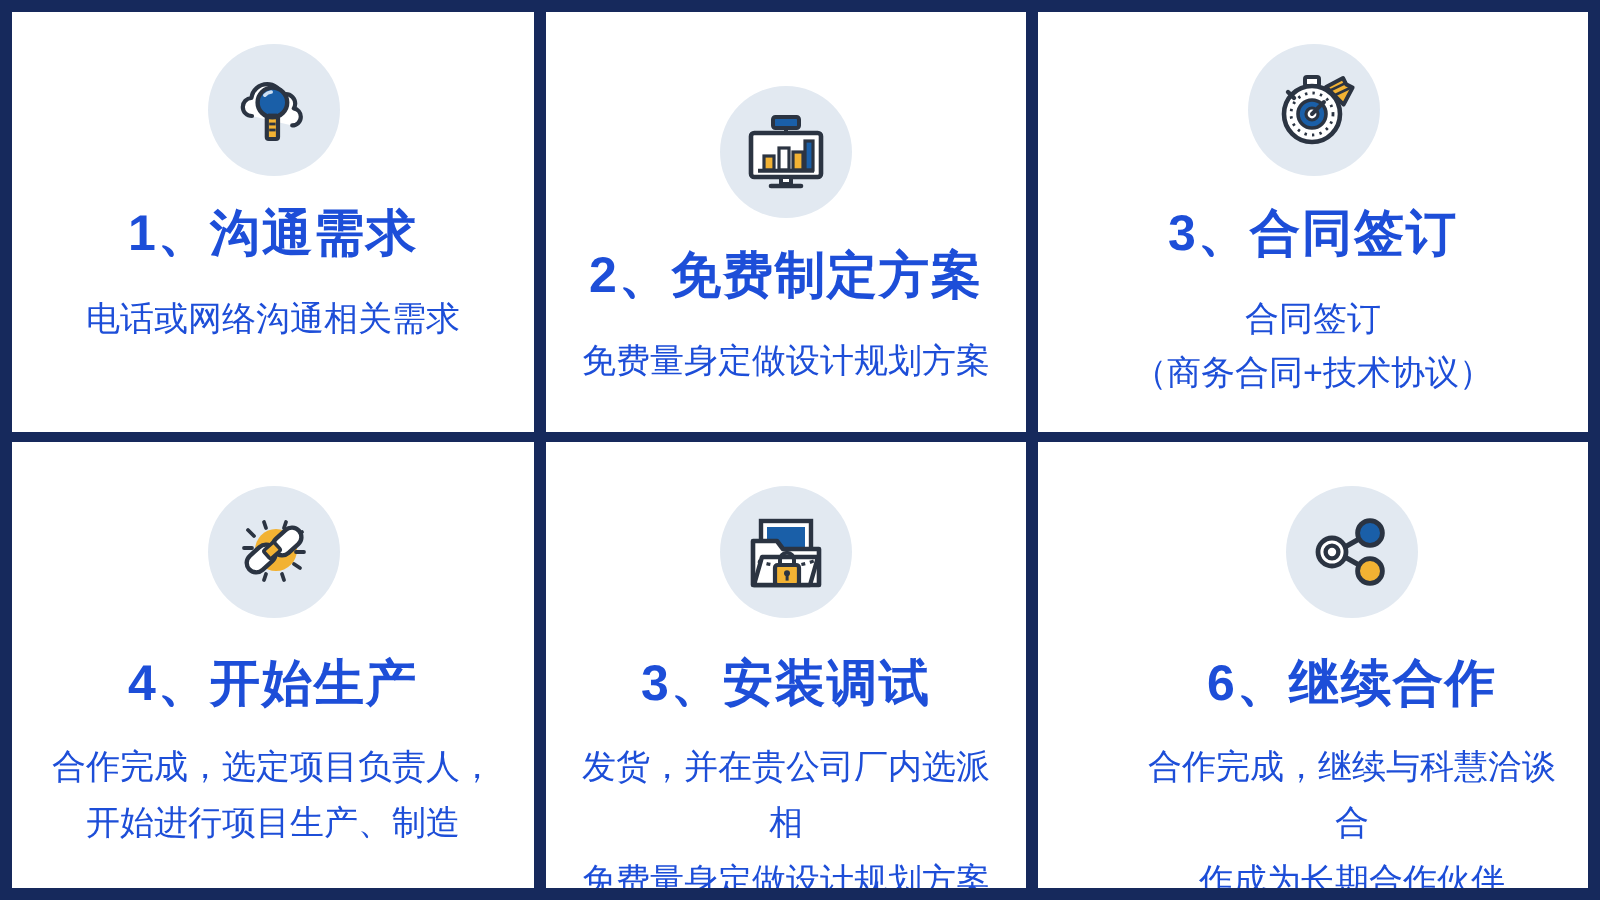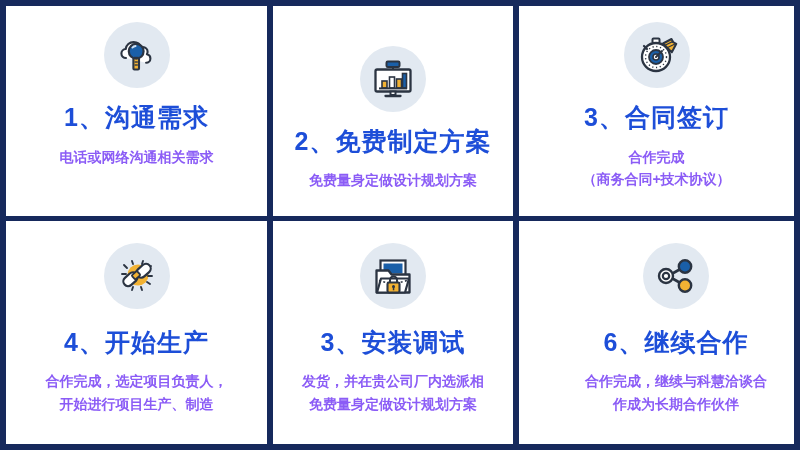--- a/index.html
+++ b/index.html
@@ -46,27 +46,26 @@
     font-size:25px;
     font-weight:bold;
     color:#1d4ed8;
     letter-spacing:1px;
     margin-top:16px;
     line-height:1.1;
     white-space:nowrap;
   }
   .row2 .title{margin-top:20px;}
   .desc{
-    font-size:14px;
-    color:#8b5cf6;
+    font-size:17px;
+    color:#1d4ed8;
     text-align:center;
     line-height:1.62;
     margin-top:14px;
     padding:0 10px;
-    font-weight:bold;
   }
   .row2 .desc{margin-top:13px;line-height:1.7;}
   .desc .line{display:block;}
   svg{display:block;}
 </style>
 </head>
 <body>
 
 <div class="grid">
 
@@ -124,21 +123,21 @@
         <circle cx="23" cy="26" r="14" fill="#ffffff" stroke="#2b3442" stroke-width="2.3"></circle>
         <circle cx="23" cy="26" r="10.5" fill="#ffffff" stroke="#2b3442" stroke-width="1.4" stroke-dasharray="1.2 2.6"></circle>
         <circle cx="23" cy="26" r="7" fill="#1a5fa8" stroke="#2b3442" stroke-width="1.8"></circle>
         <circle cx="23" cy="26" r="3" fill="#ffffff" stroke="#2b3442" stroke-width="1.6"></circle>
         <line x1="23" y1="26" x2="29" y2="20" stroke="#2b3442" stroke-width="2" stroke-linecap="round"></line>
         <line x1="11" y1="15" x2="14" y2="18" stroke="#2b3442" stroke-width="2.2" stroke-linecap="round"></line>
       </svg>
     </div>
     <div class="title">3、合同签订</div>
     <div class="desc">
-      <span class="line">合作完成</span>
+      <span class="line">合同签订</span>
       <span class="line">（商务合同+技术协议）</span>
     </div>
   </div>
 
   <div class="cell c4 row2">
     <div class="icon-wrap">
       <svg width="48" height="48" viewBox="0 0 48 48">
         <circle cx="25" cy="23" r="10.5" fill="#f2b233"></circle>
         <g stroke="#2b3442" stroke-width="1.9" stroke-linecap="round">
           <line x1="11" y1="13" x2="14" y2="16"></line>

